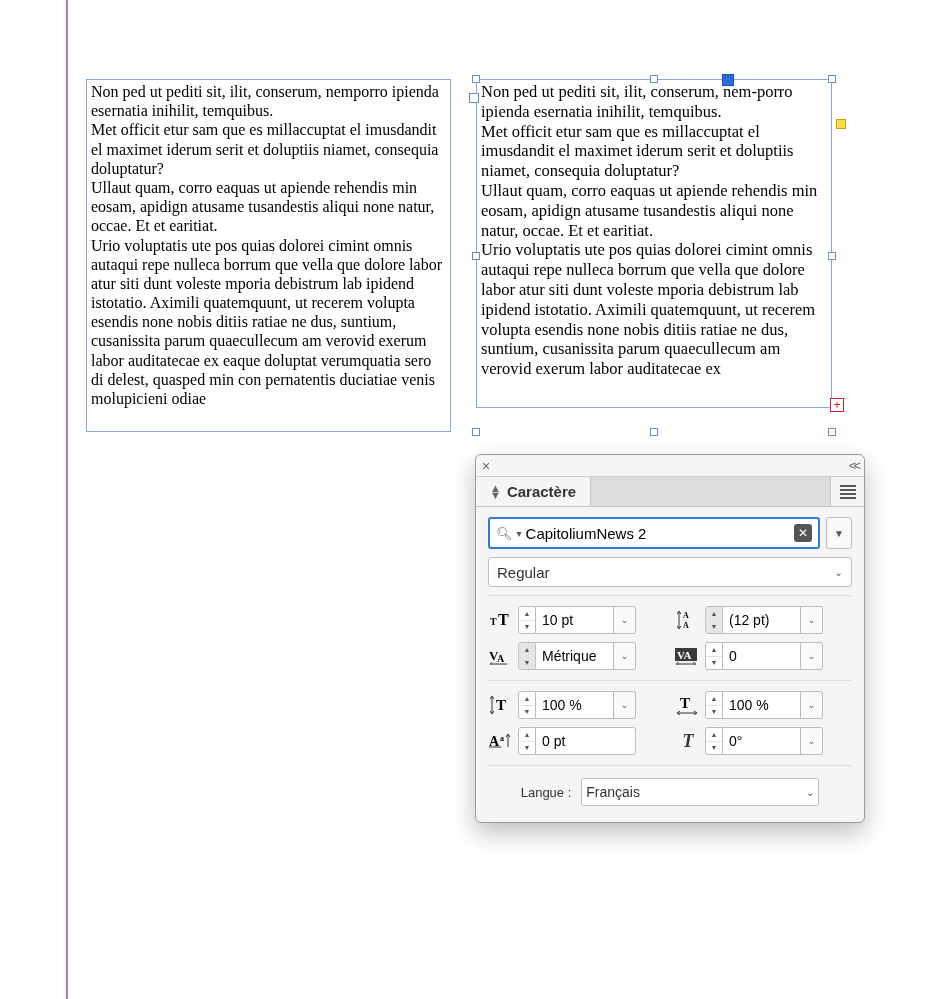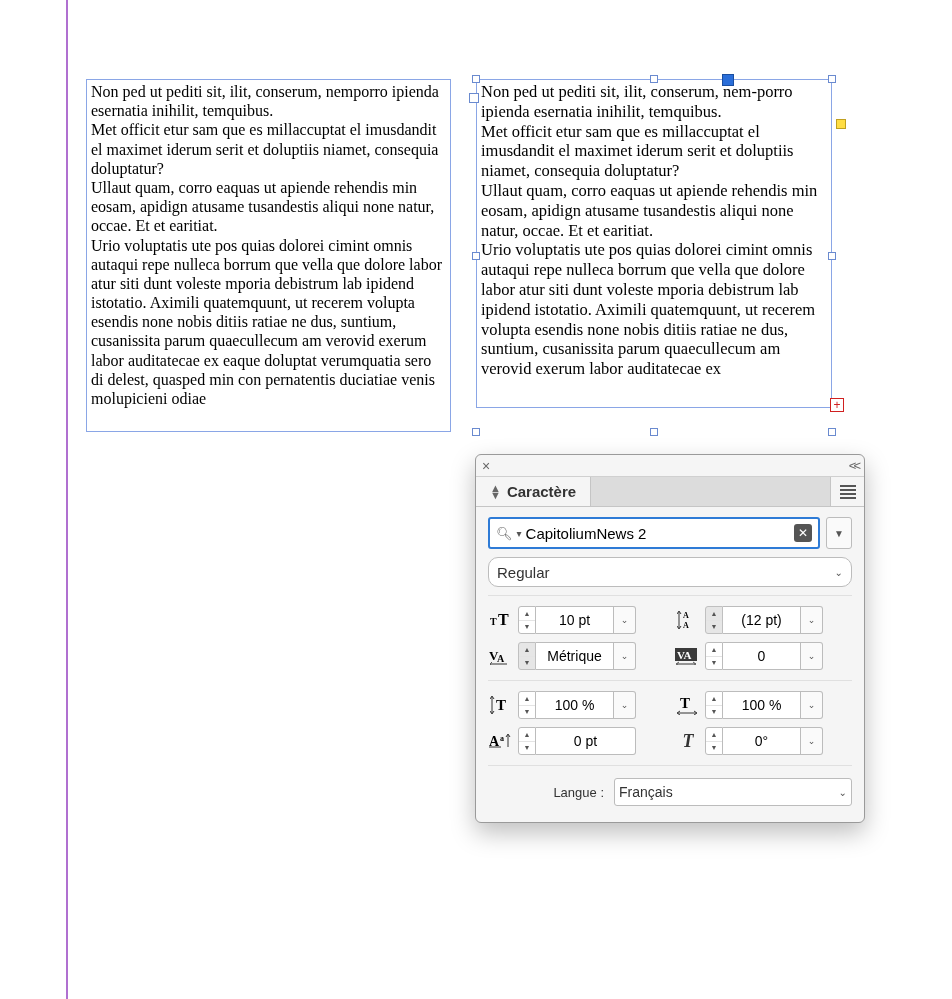--- a/index.html
+++ b/index.html
@@ -177,21 +177,21 @@
     border:1px solid #bcbcbc;border-radius:3px;
     background:#fafafa;
     display:flex;align-items:center;justify-content:center;
     cursor:pointer;
     font-size:10px;color:#555;
   }
   .style-select {
     flex:1;
     display:flex;align-items:center;justify-content:space-between;
     height:30px;
-    border:1px solid #bcbcbc;border-radius:10px;background:#fff;
+    border:1px solid #bcbcbc;border-radius:3px;background:#fff;
     padding:0 8px;cursor:pointer;font-size:15px;
   }
   .chev { font-size:10px;color:#555; }
 
   .grid { display:flex; flex-wrap:wrap; gap:8px 10px; border-top:1px solid #e0e0e0;border-bottom:1px solid #e0e0e0;padding:10px 0;margin-top:2px;}
   .ctrl { display:flex; align-items:center; width: calc(50% - 5px); gap:4px; }
   .ctrl .ico {
     width:26px;height:26px;
     display:flex;align-items:center;justify-content:center;
     font-weight:bold;font-family:Georgia,serif;font-size:14px;
@@ -214,26 +214,26 @@
     border-radius:0;
   }
   .num-dd {
     width:22px;height:28px;
     border:1px solid #bcbcbc;border-left:none;border-radius:0 3px 3px 0;
     background:#fafafa;
     display:flex;align-items:center;justify-content:center;
     font-size:9px;color:#555;cursor:pointer;
   }
   .ctrl-group { display:flex; }
-  .ctrl-group .num-input { border-radius:0;text-align:center; }
+  .ctrl-group .num-input { border-radius:0; }
   .ctrl-group .spinner { border-radius:3px 0 0 3px; }
 
   .grid2 { display:flex;flex-wrap:wrap;gap:8px 10px;padding:10px 0;border-bottom:1px solid #e0e0e0; }
 
-  .lang-row { display:flex;align-items:center;gap:10px;padding:12px 0 2px; justify-content:flex-end; }
+  .lang-row { display:flex;align-items:center;gap:10px;padding:12px 0 2px; justify-content:center; }
   .lang-select {
     flex:0 0 238px;
     display:flex;align-items:center;justify-content:space-between;
     height:28px;border:1px solid #bcbcbc;border-radius:3px;background:#fff;
     padding:0 4px;cursor:pointer;font-size:14px;
   }
   .ico svg { display:block; }
   .spinner.auto { background:#e6e6e6;border-color:#c0c0c0; }
 </style>
 </head>

